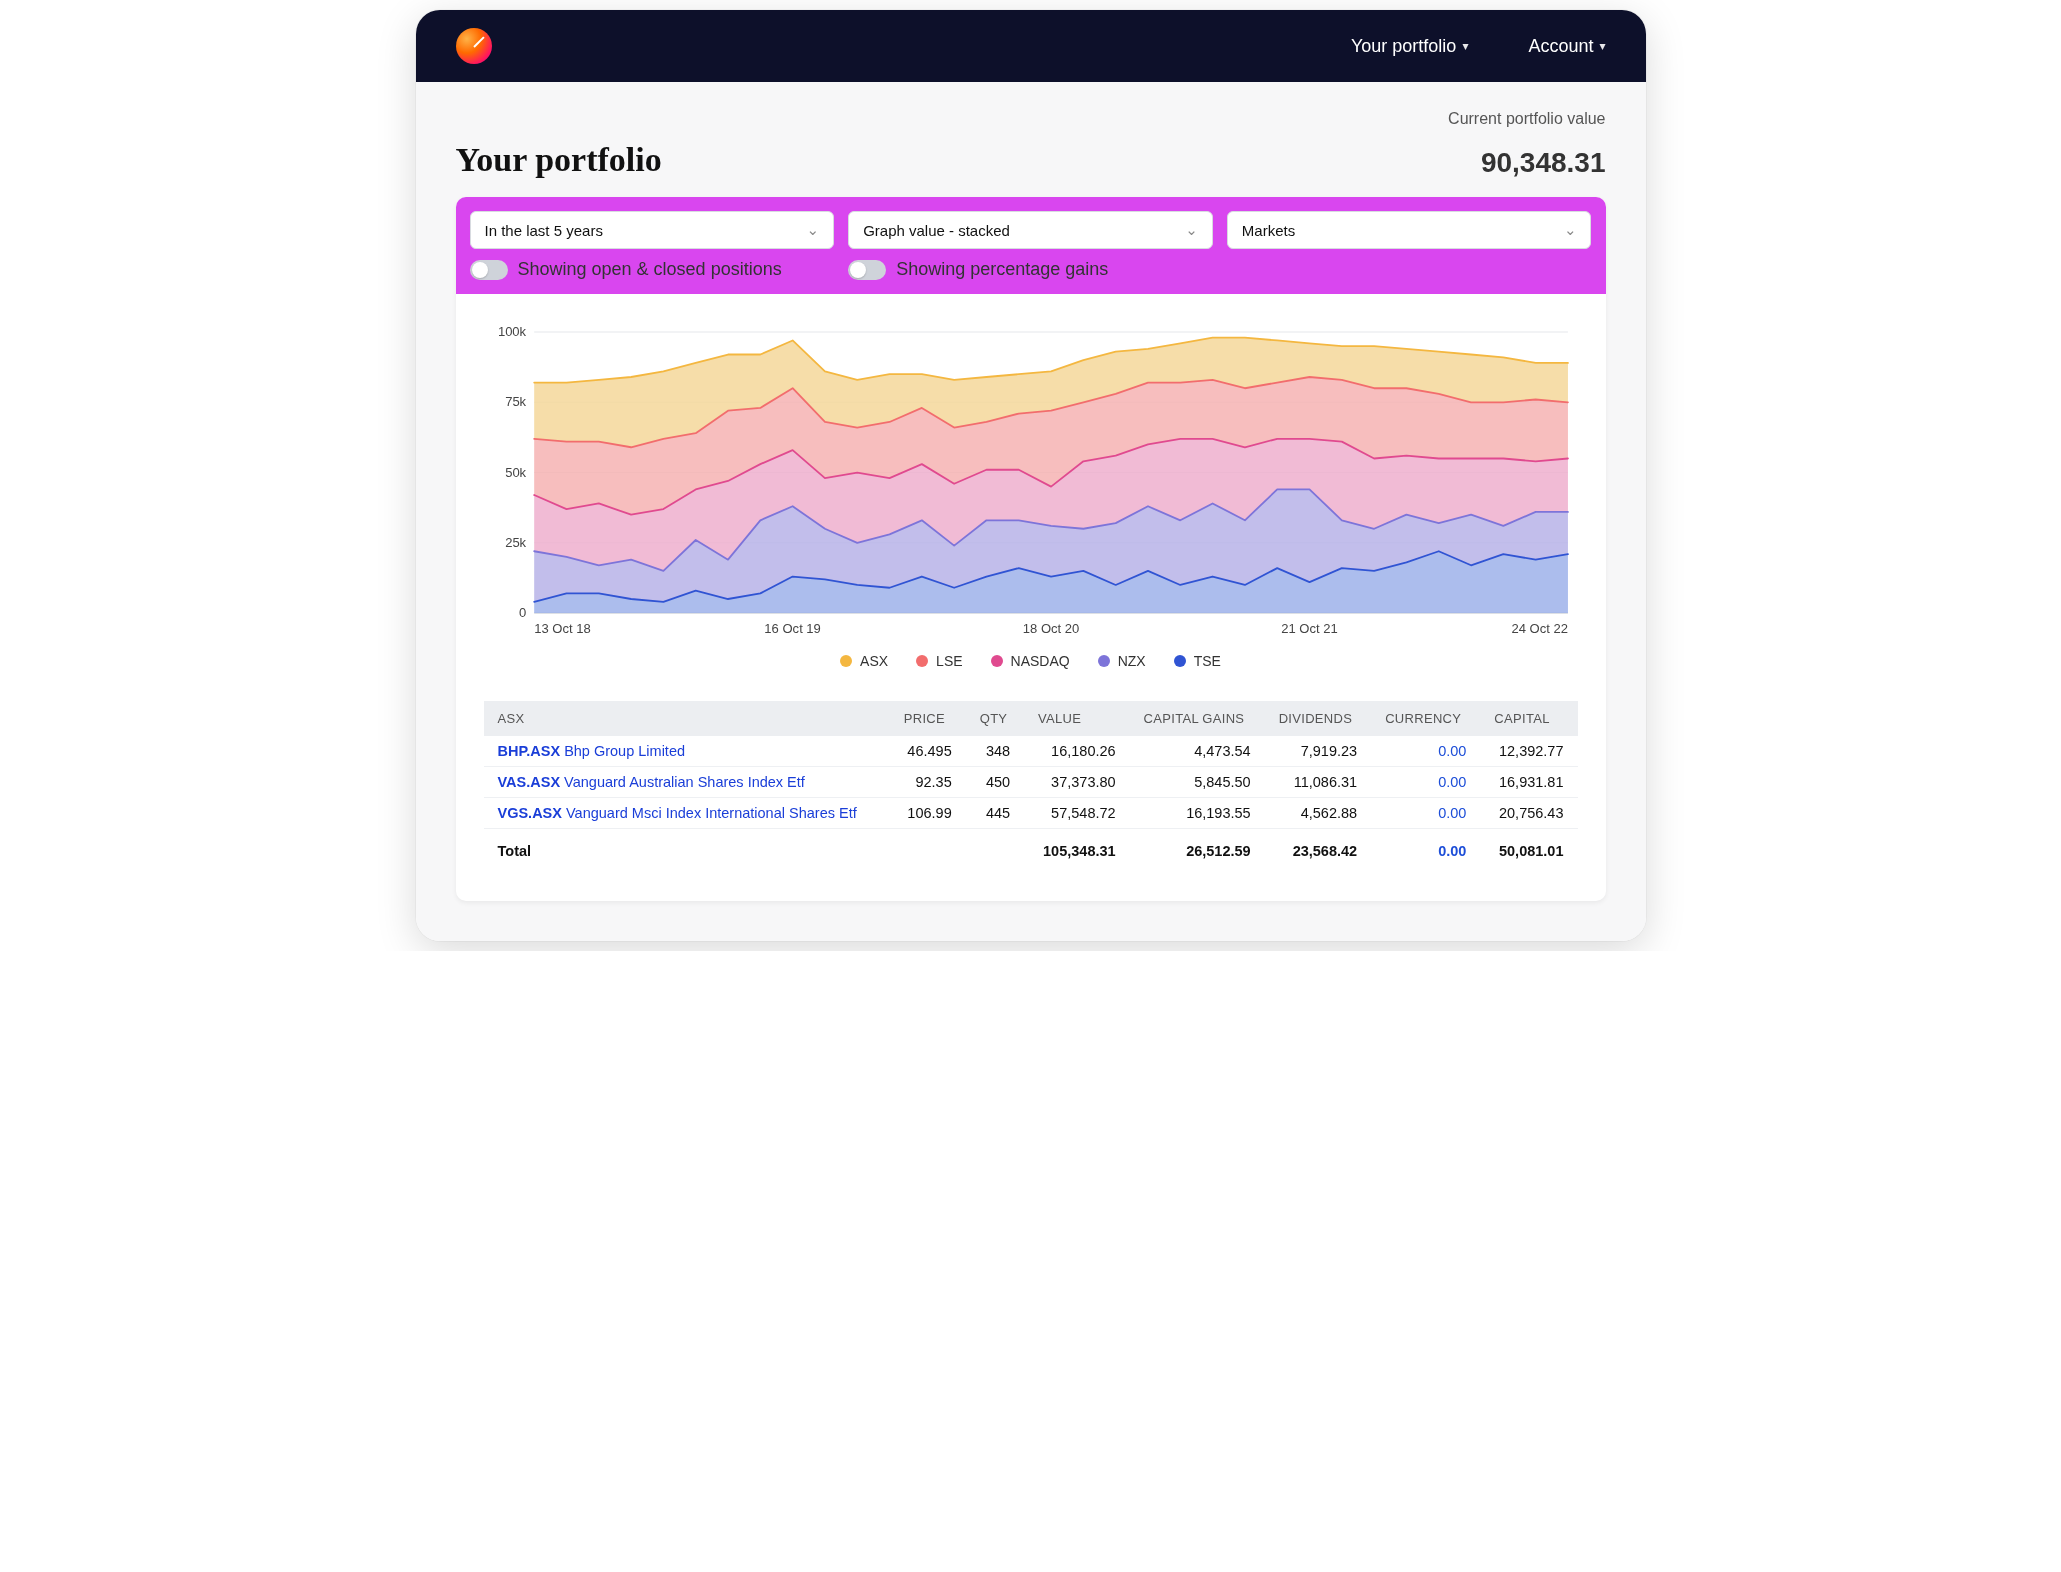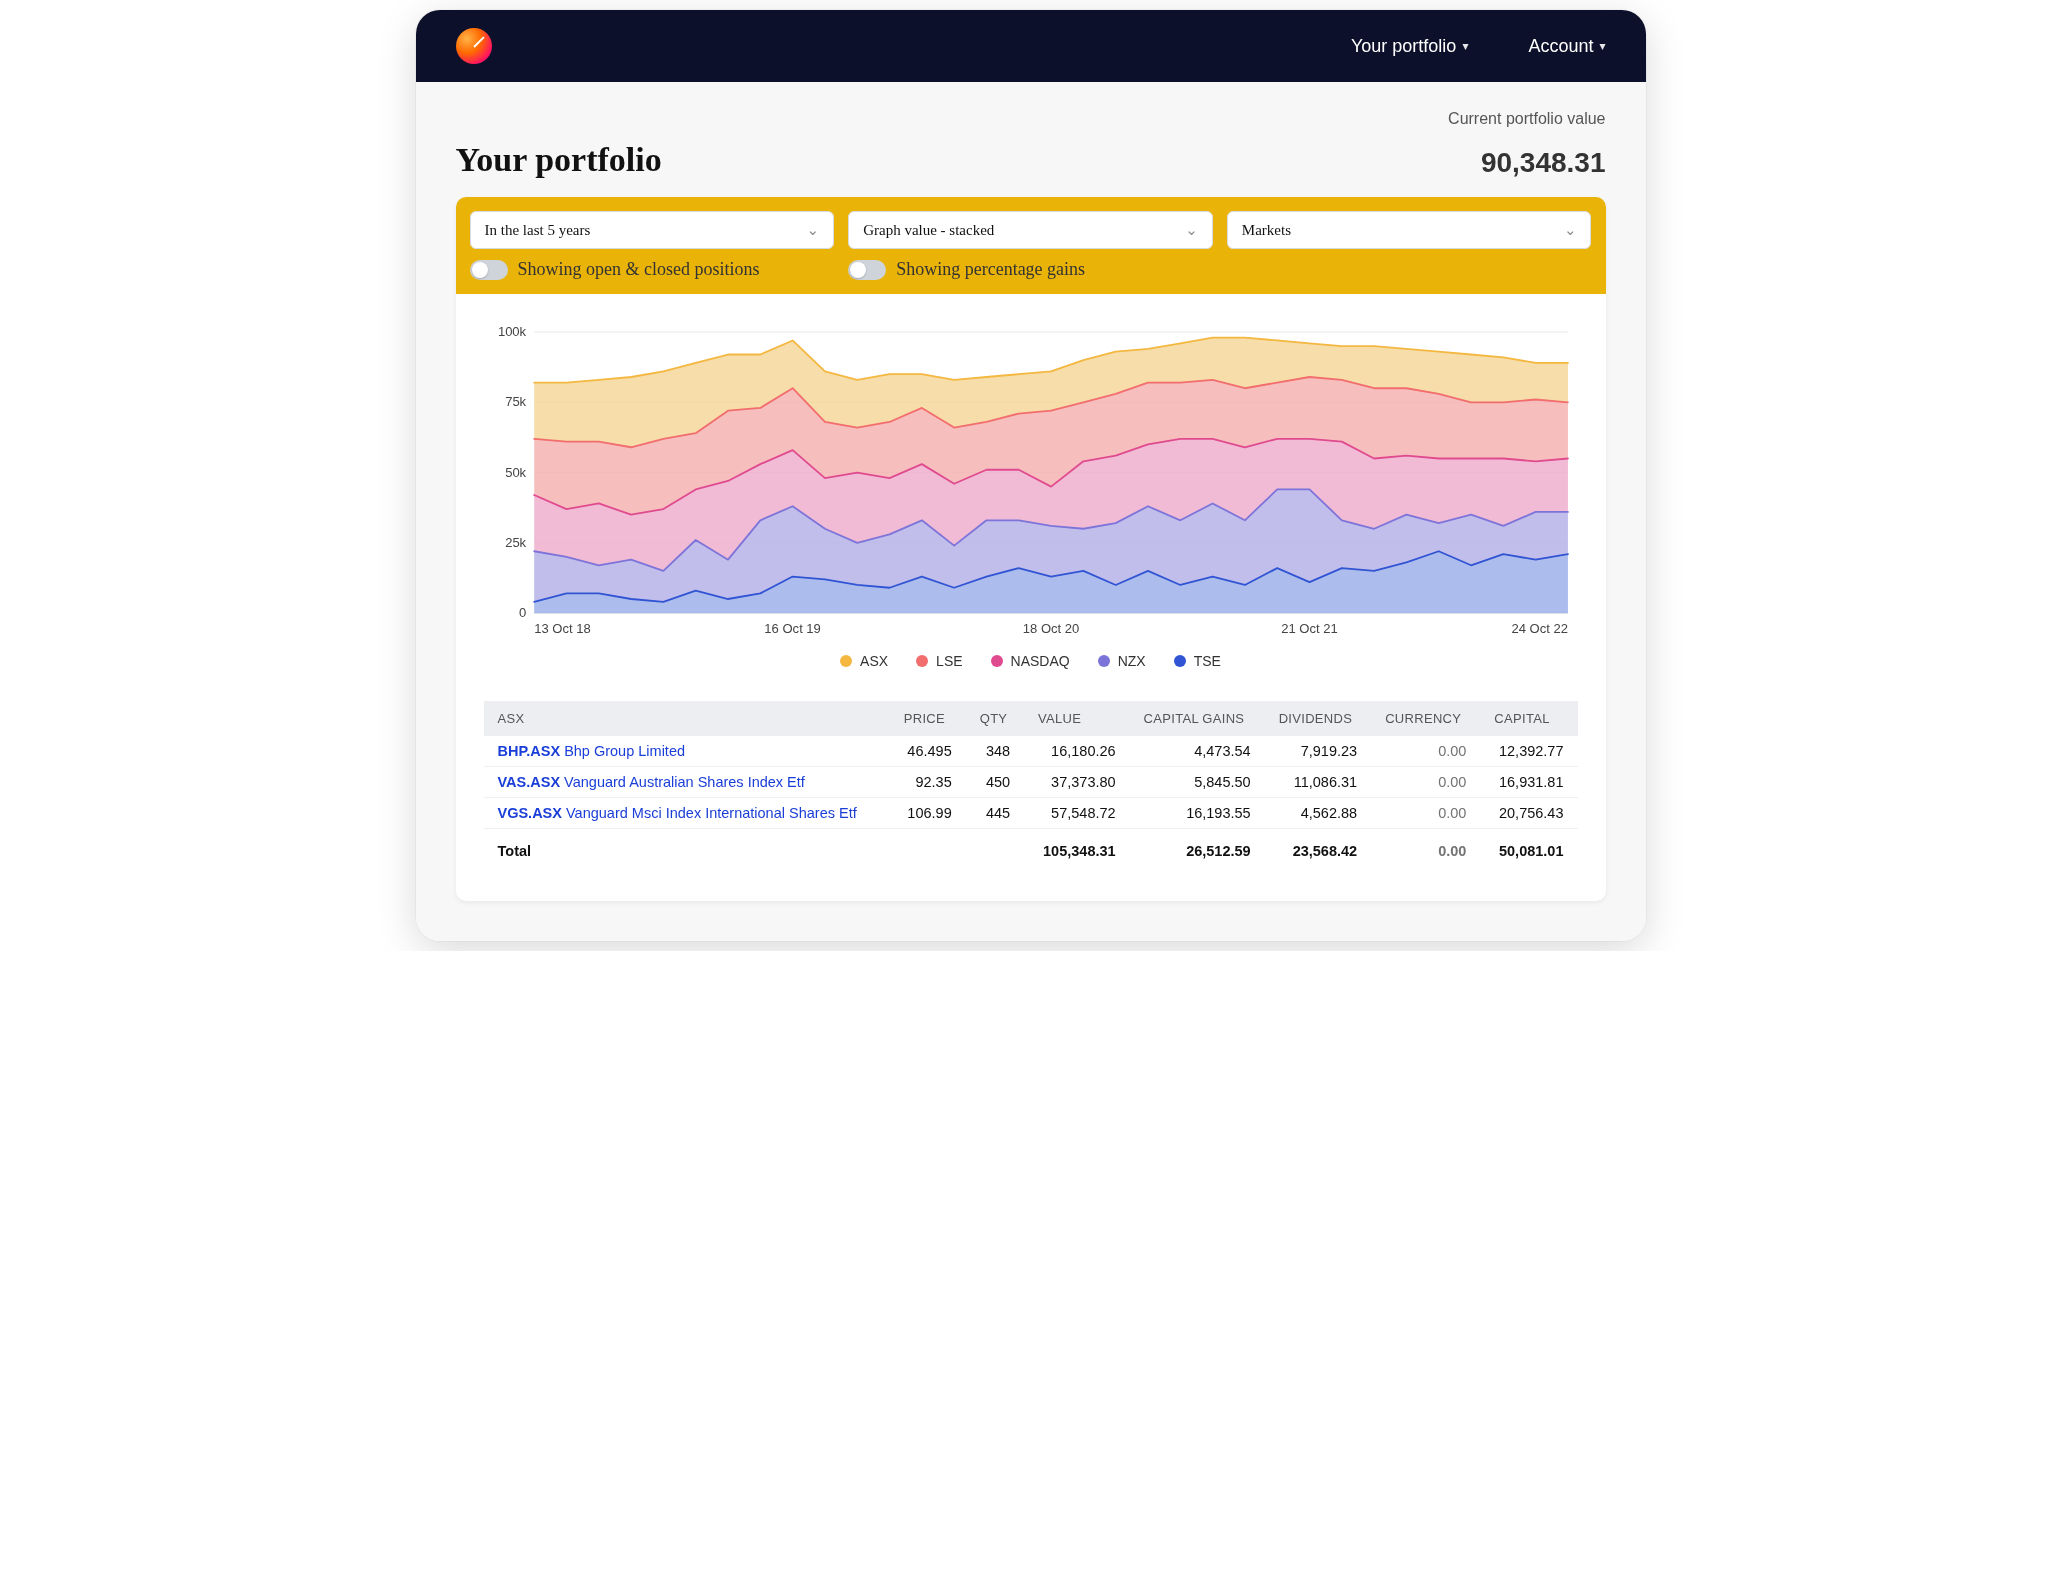--- a/index.html
+++ b/index.html
@@ -72,24 +72,23 @@
   }
   .card {
     background: #ffffff;
     border-radius: 10px;
     box-shadow: 0 2px 5px rgba(0,0,0,0.06);
     overflow: visible;
   }
 
   
   .controls {
-    background: #eab308;
+    background: #d946ef;
     border-radius: 10px 10px 0 0;
     padding: 14px 14px 14px;
-    font-family: Liberation Serif, serif;
   }
   .control-row {
     display: grid;
     grid-template-columns: 1fr 1fr 1fr;
     gap: 14px;
     margin-bottom: 10px;
   }
   .select {
     background: #fff;
     border: 1px solid #d8dbe0;
@@ -171,21 +170,21 @@
   }
   .holdings-table thead th:first-child { text-align: left; }
   .holdings-table tbody td {
     text-align: right;
     padding: 7px 14px;
     border-bottom: 1px solid #eef0f3;
   }
   .holdings-table tbody td:first-child { text-align: left; }
   .ticker { color: #1a3ed8; font-weight: 600; cursor: pointer; }
   .hname { color: #1a3ed8; font-weight: 400; }
-  .muted { color: #737373; }
+  .muted { color: #1d4ed8; }
   .holdings-table tfoot td {
     text-align: right;
     padding: 14px 14px;
     font-weight: 700;
     border-top: 1px solid #dfe2e8;
   }
   .holdings-table tfoot td:first-child { text-align: left; }
 </style>
 </head>
 <body>

